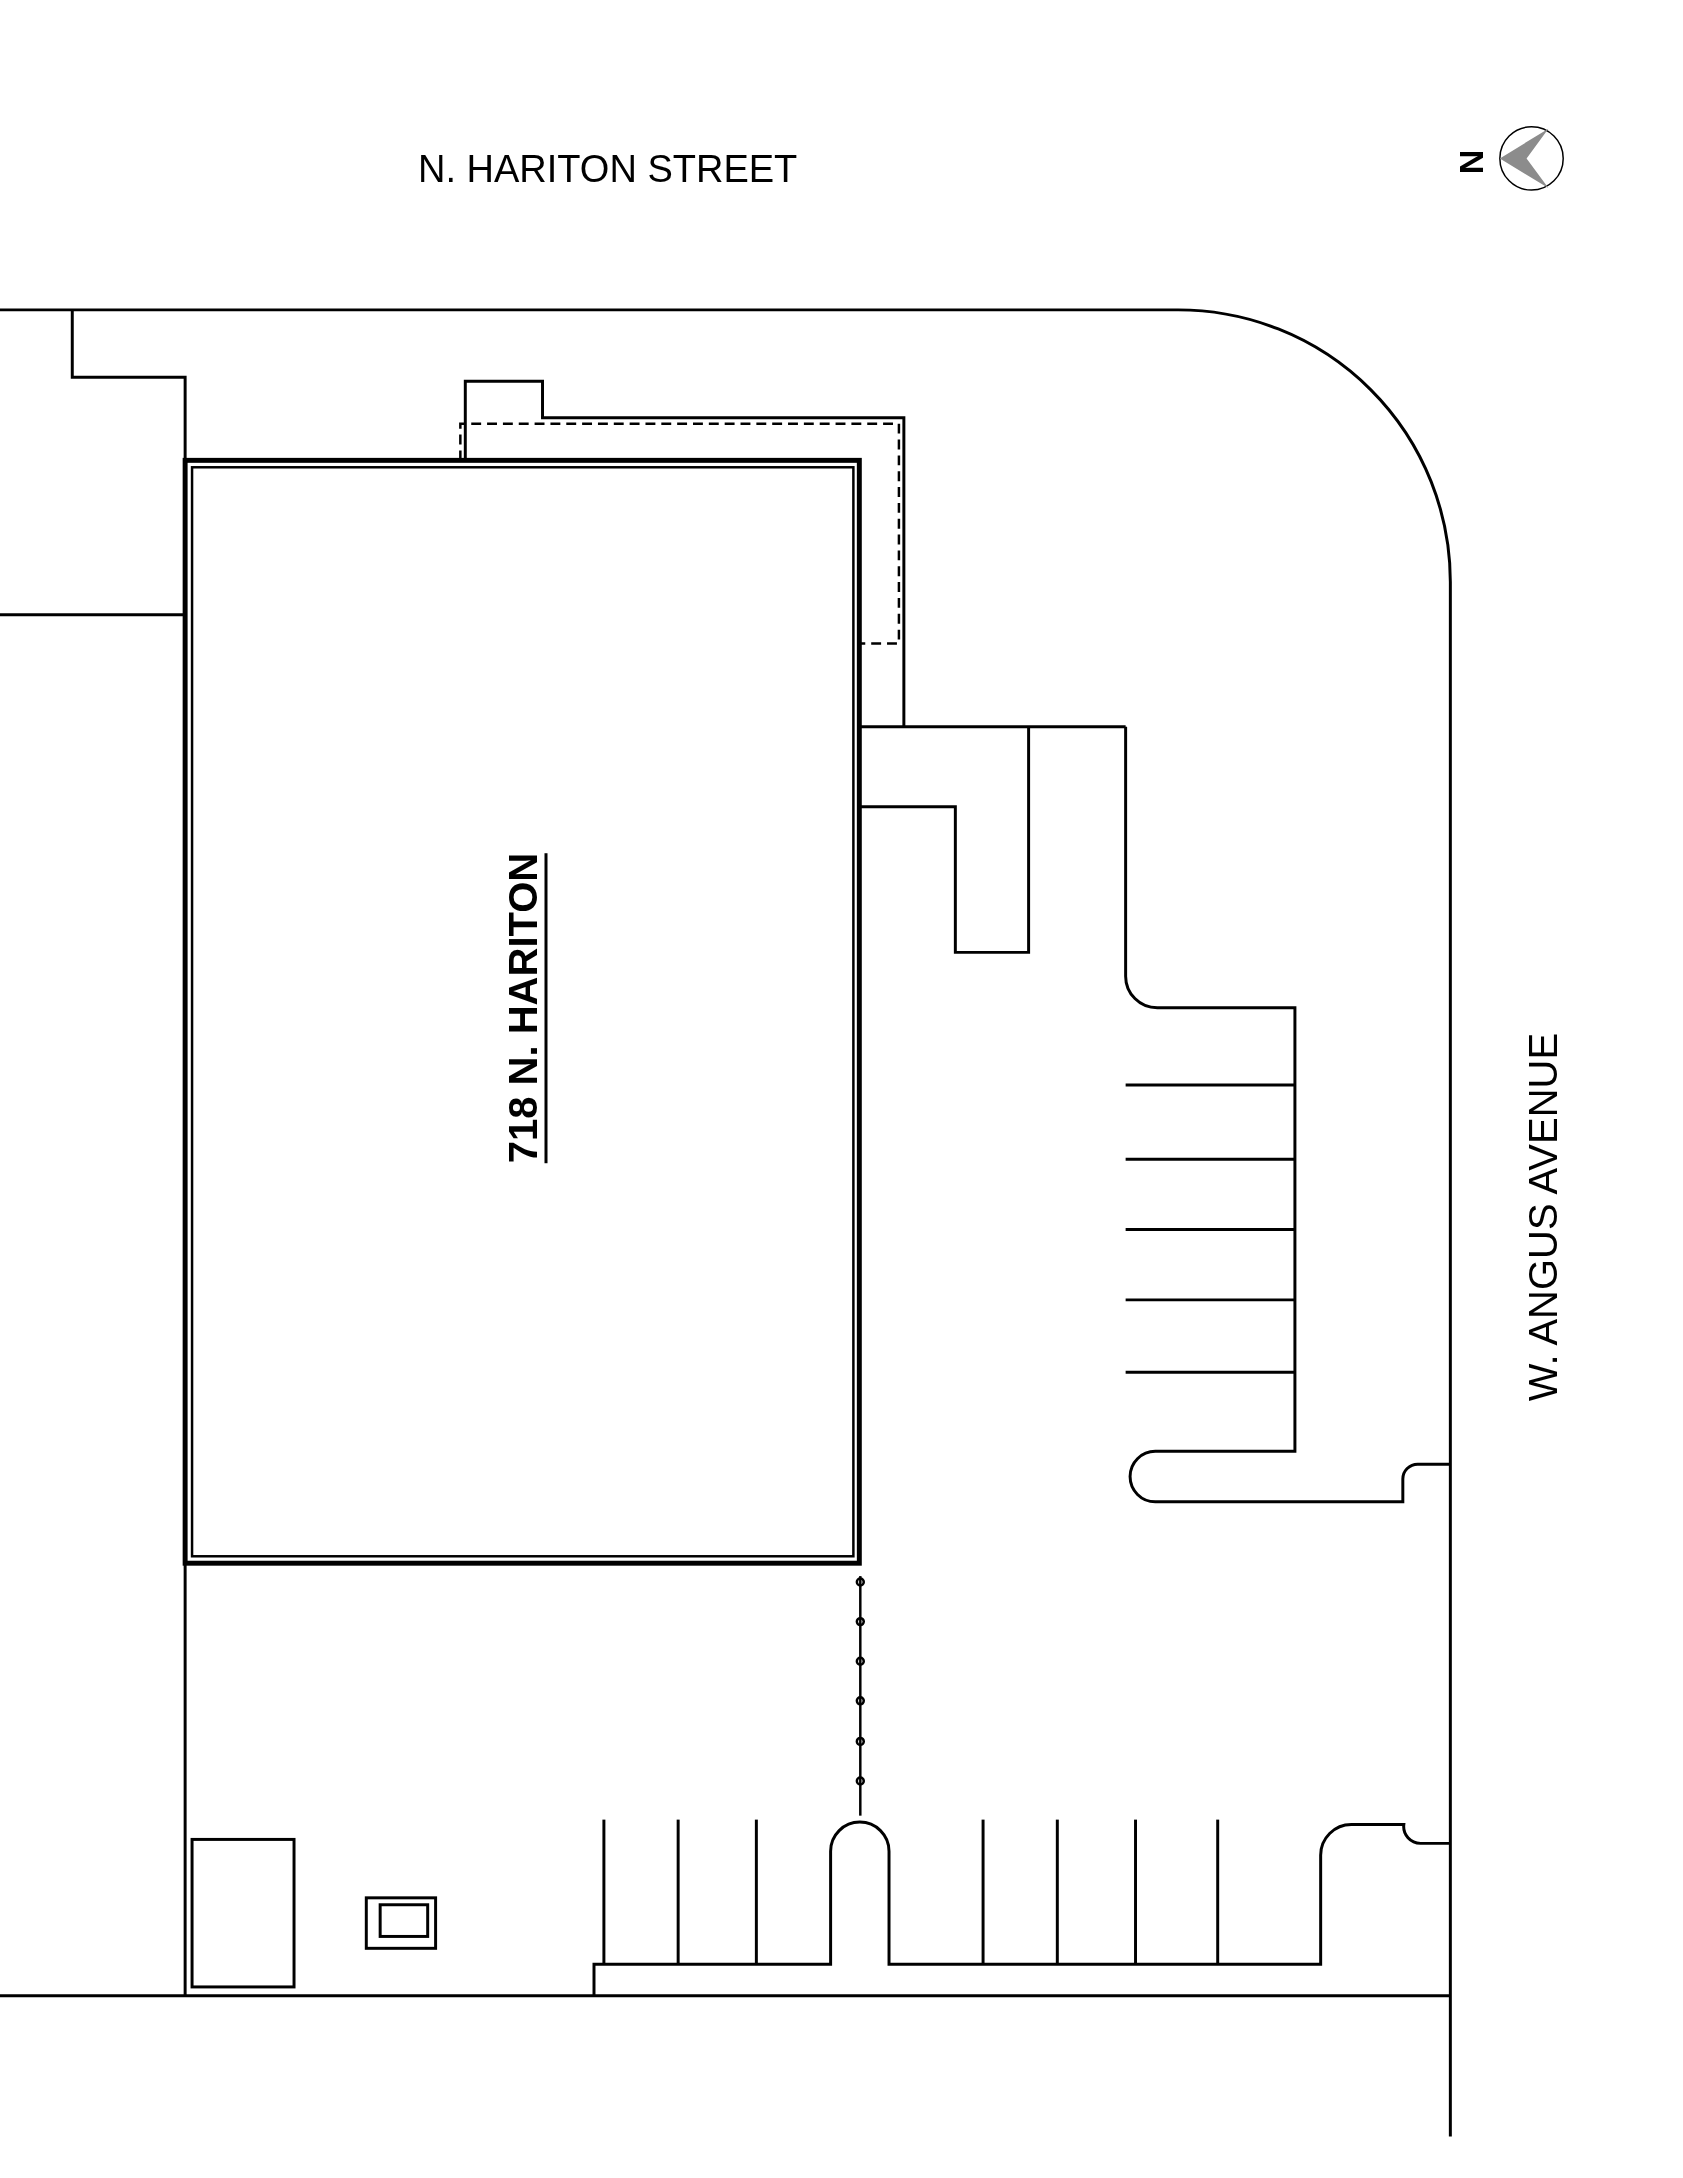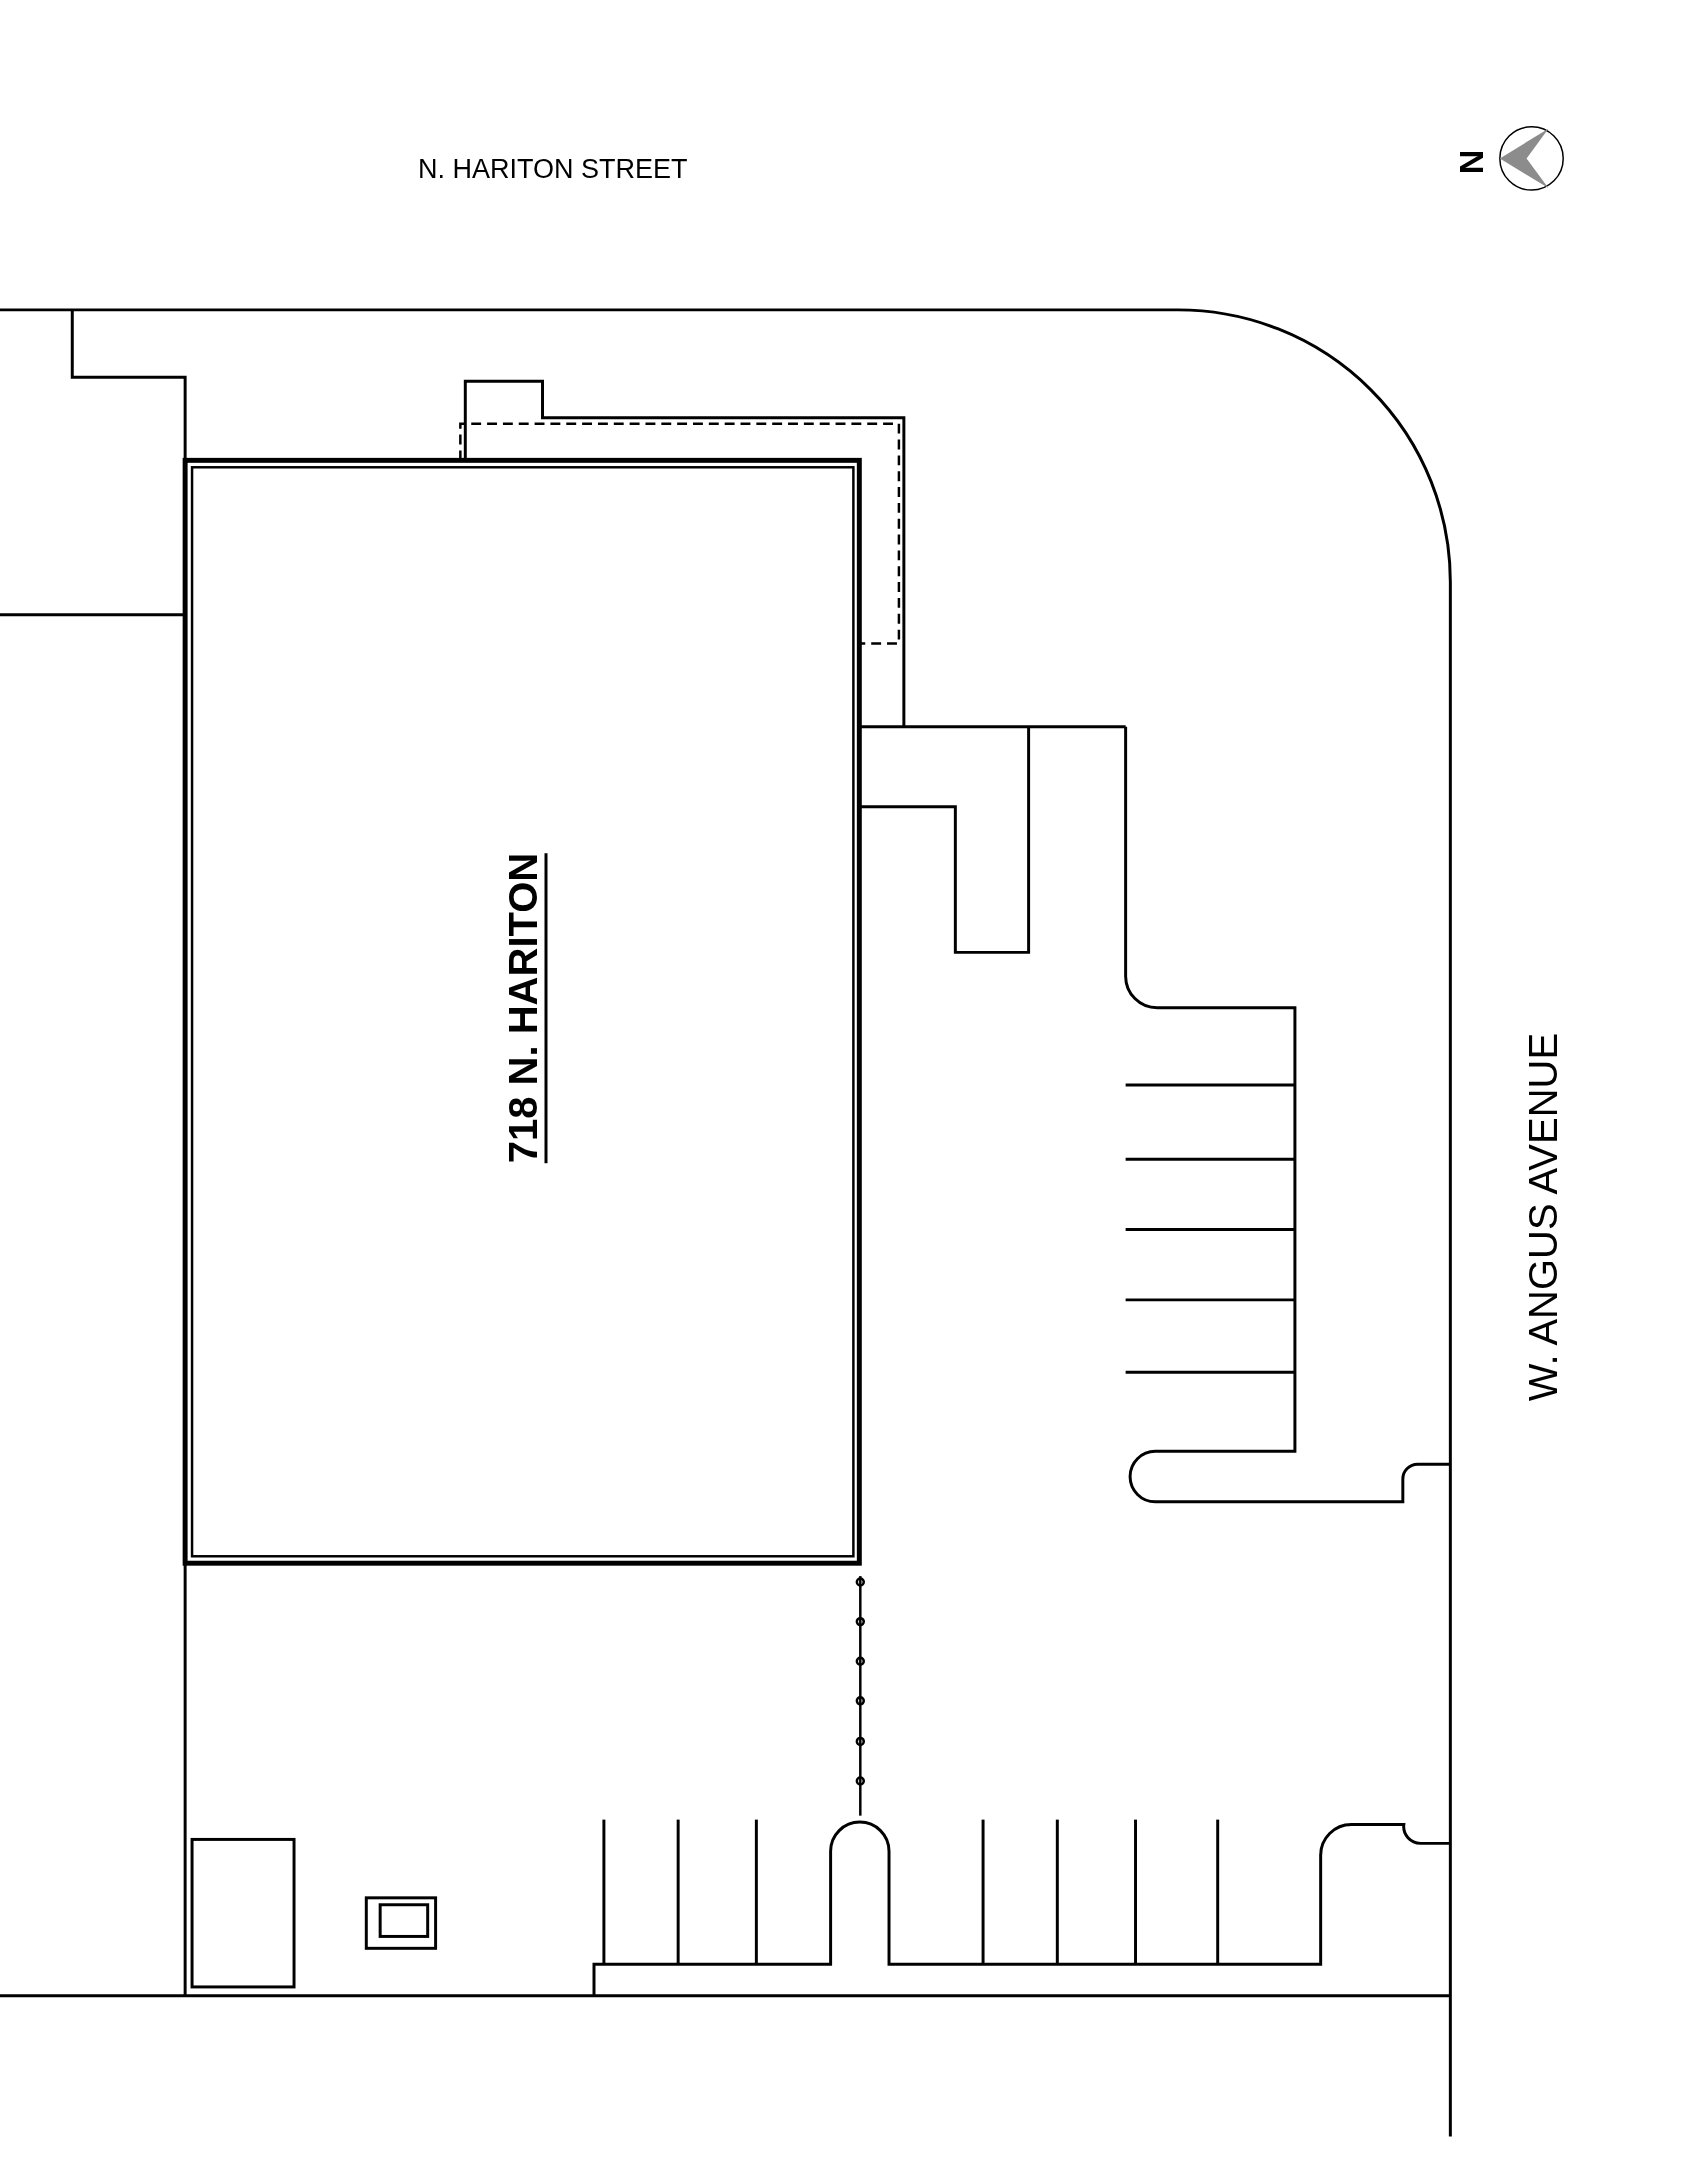--- a/index.html
+++ b/index.html
@@ -3,21 +3,21 @@
 <meta charset="utf-8">
 <style>
   html, body { margin: 0; padding: 0; background: #ffffff; }
   body { width: 1683px; height: 2178px; position: relative; overflow: hidden; font-family: "Liberation Sans", sans-serif; }
   #plan { position: absolute; left: 0; top: 0; width: 1683px; height: 2178px; }
   .ln { stroke: #000; stroke-width: 3; fill: none; }
   .thick { stroke: #000; stroke-width: 5; fill: none; }
   .thin { stroke: #000; stroke-width: 2.5; fill: none; }
   .dash { stroke: #000; stroke-width: 2.5; fill: none; stroke-dasharray: 10 6; }
   .lbl { position: absolute; color: #000; white-space: nowrap; font-family: "Liberation Sans", sans-serif; }
-  #street-top { left: 418px; top: 149px; font-size: 27px; line-height: 41px; text-align: center; }
+  #street-top { left: 418px; top: 149px; font-size: 38px; line-height: 41px; text-align: center; }
   #street-right { left: 1543px; top: 1217px; font-size: 40px; line-height: 40px; transform: translate(-50%, -50%) rotate(-90deg); }
   #bldg-label { left: 525px; top: 1008px; font-size: 40px; line-height: 40px; font-weight: bold; transform: translate(-50%, -50%) rotate(-90deg); border-bottom: 3px solid #000; padding-bottom: 2px; }
   #north-letter { left: 1459px; top: 145px; font-size: 34px; line-height: 34px; font-weight: bold; transform: rotate(-90deg); }
 </style>
 </head>
 <body>
 
 <svg id="plan" viewBox="0 0 1700 2200" xmlns="http://www.w3.org/2000/svg">
 
   <path class="ln" d="M0 313 L1190 313 A275 275 0 0 1 1465 588 L1465 2158"></path>

